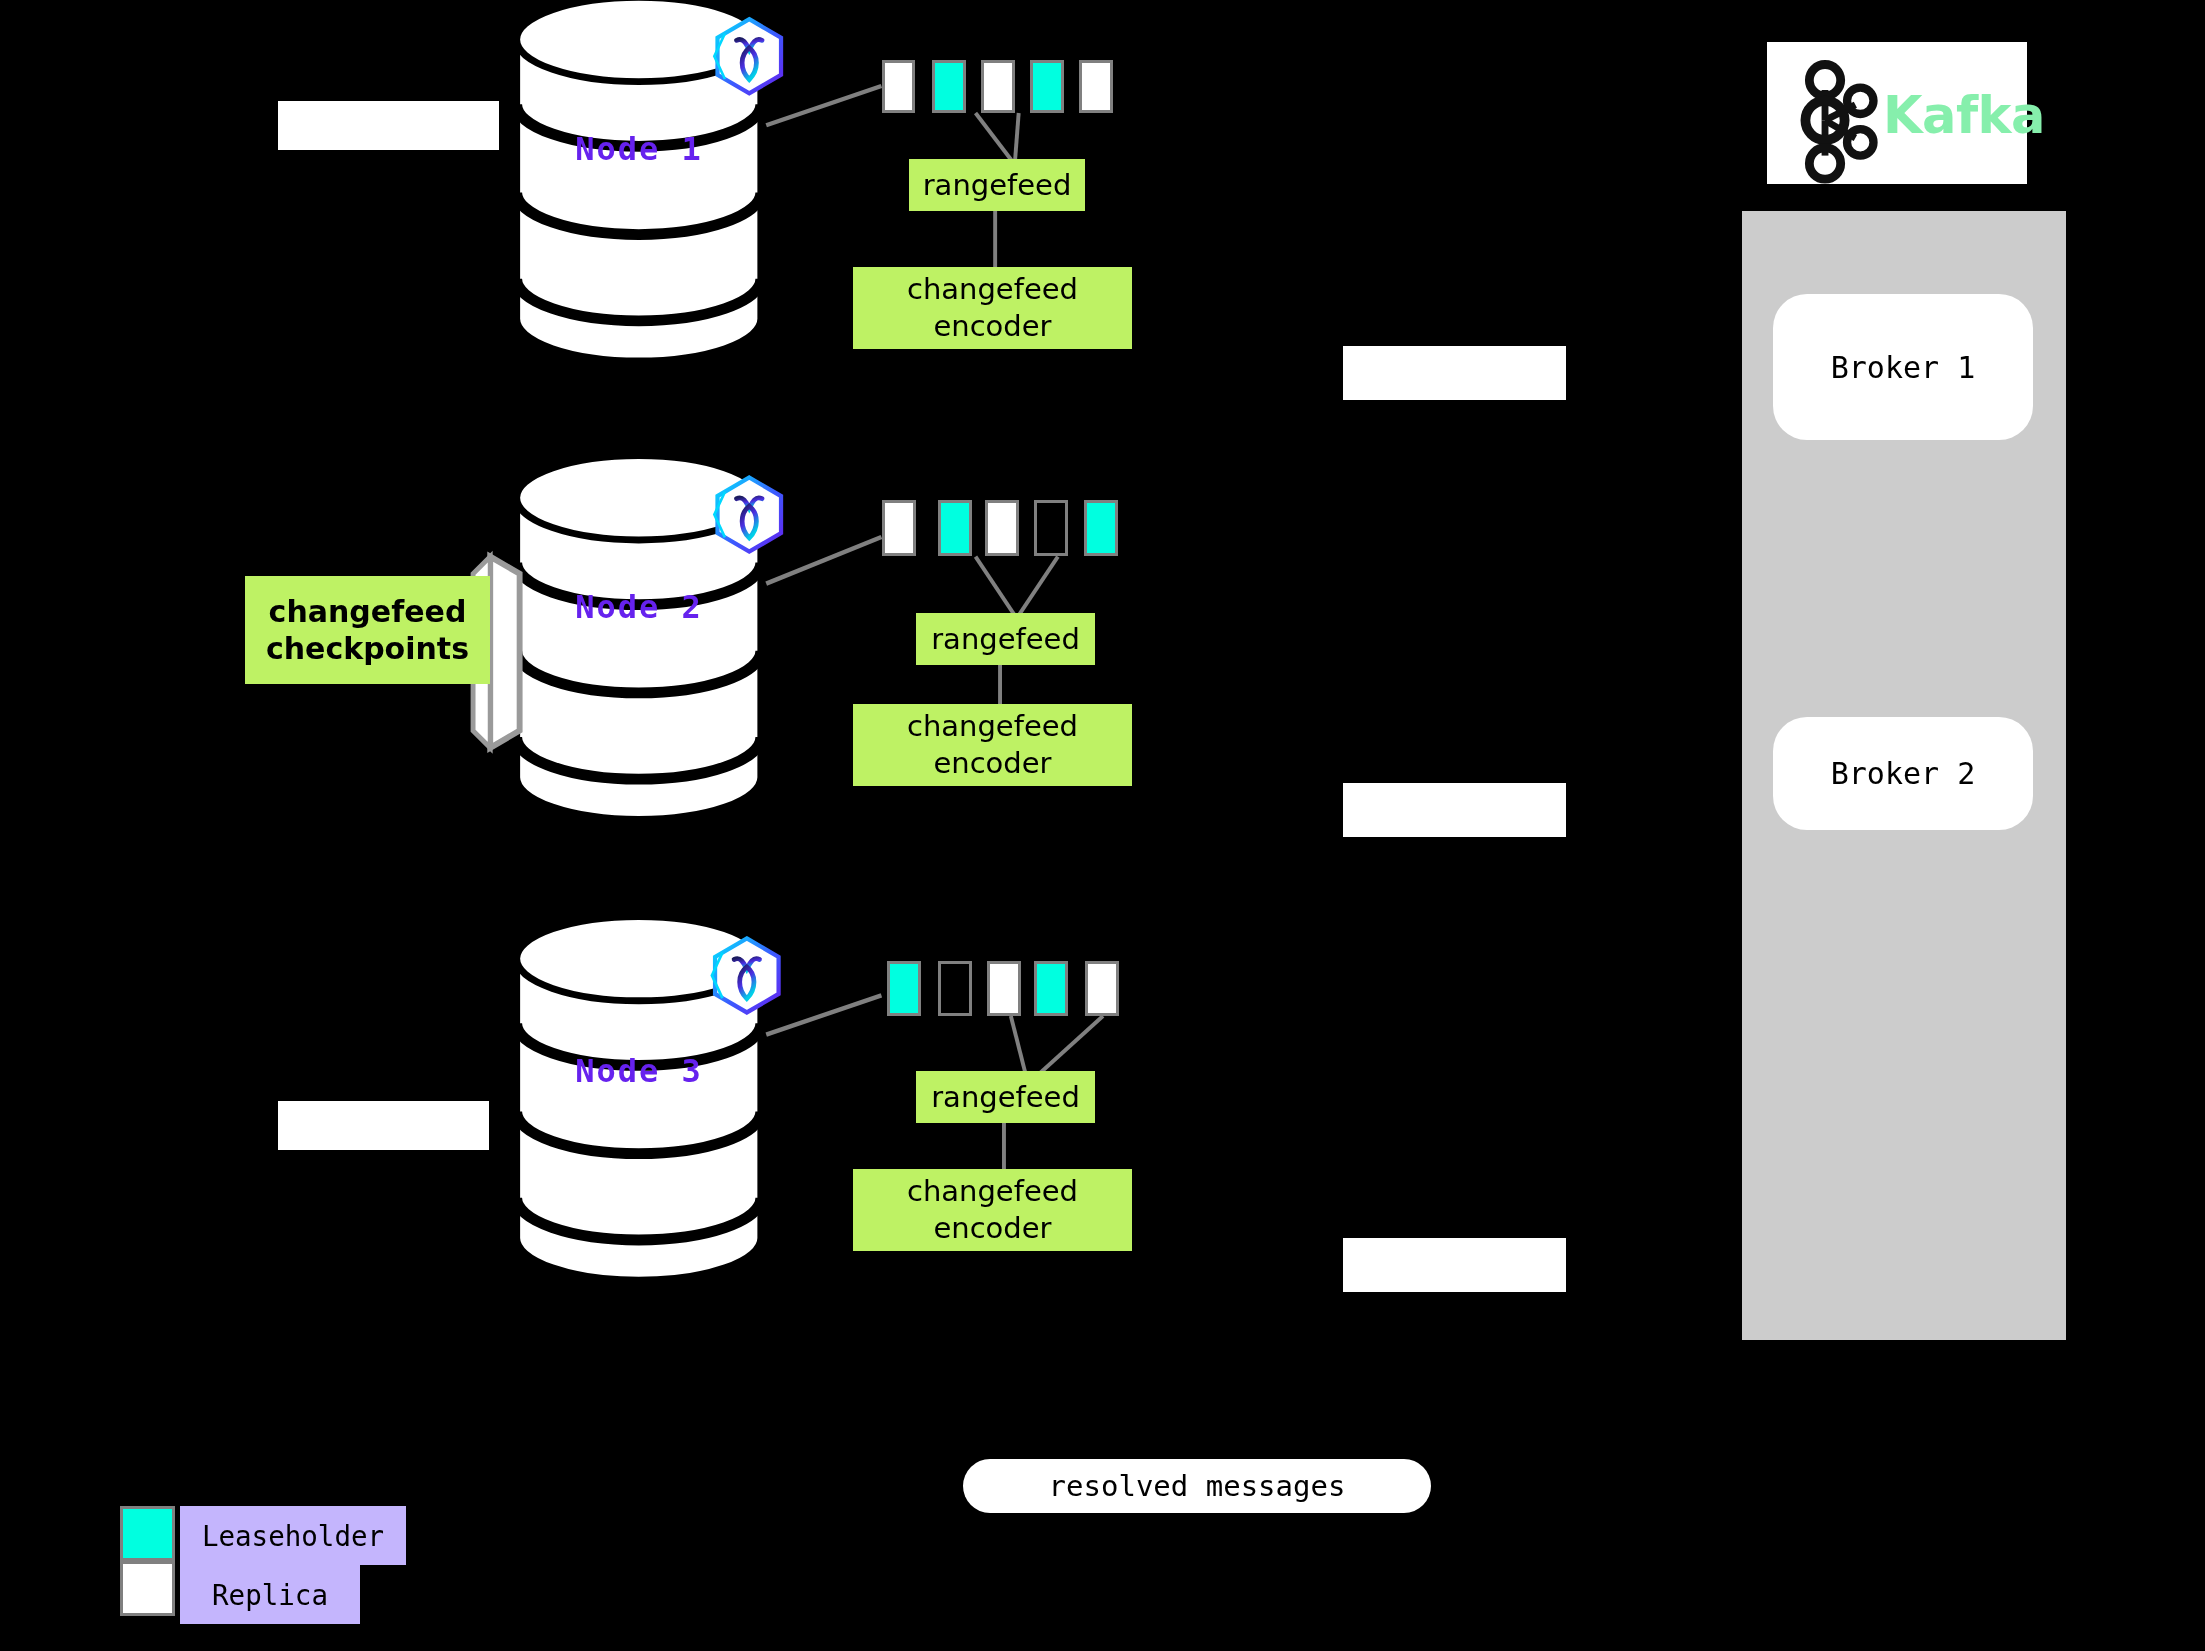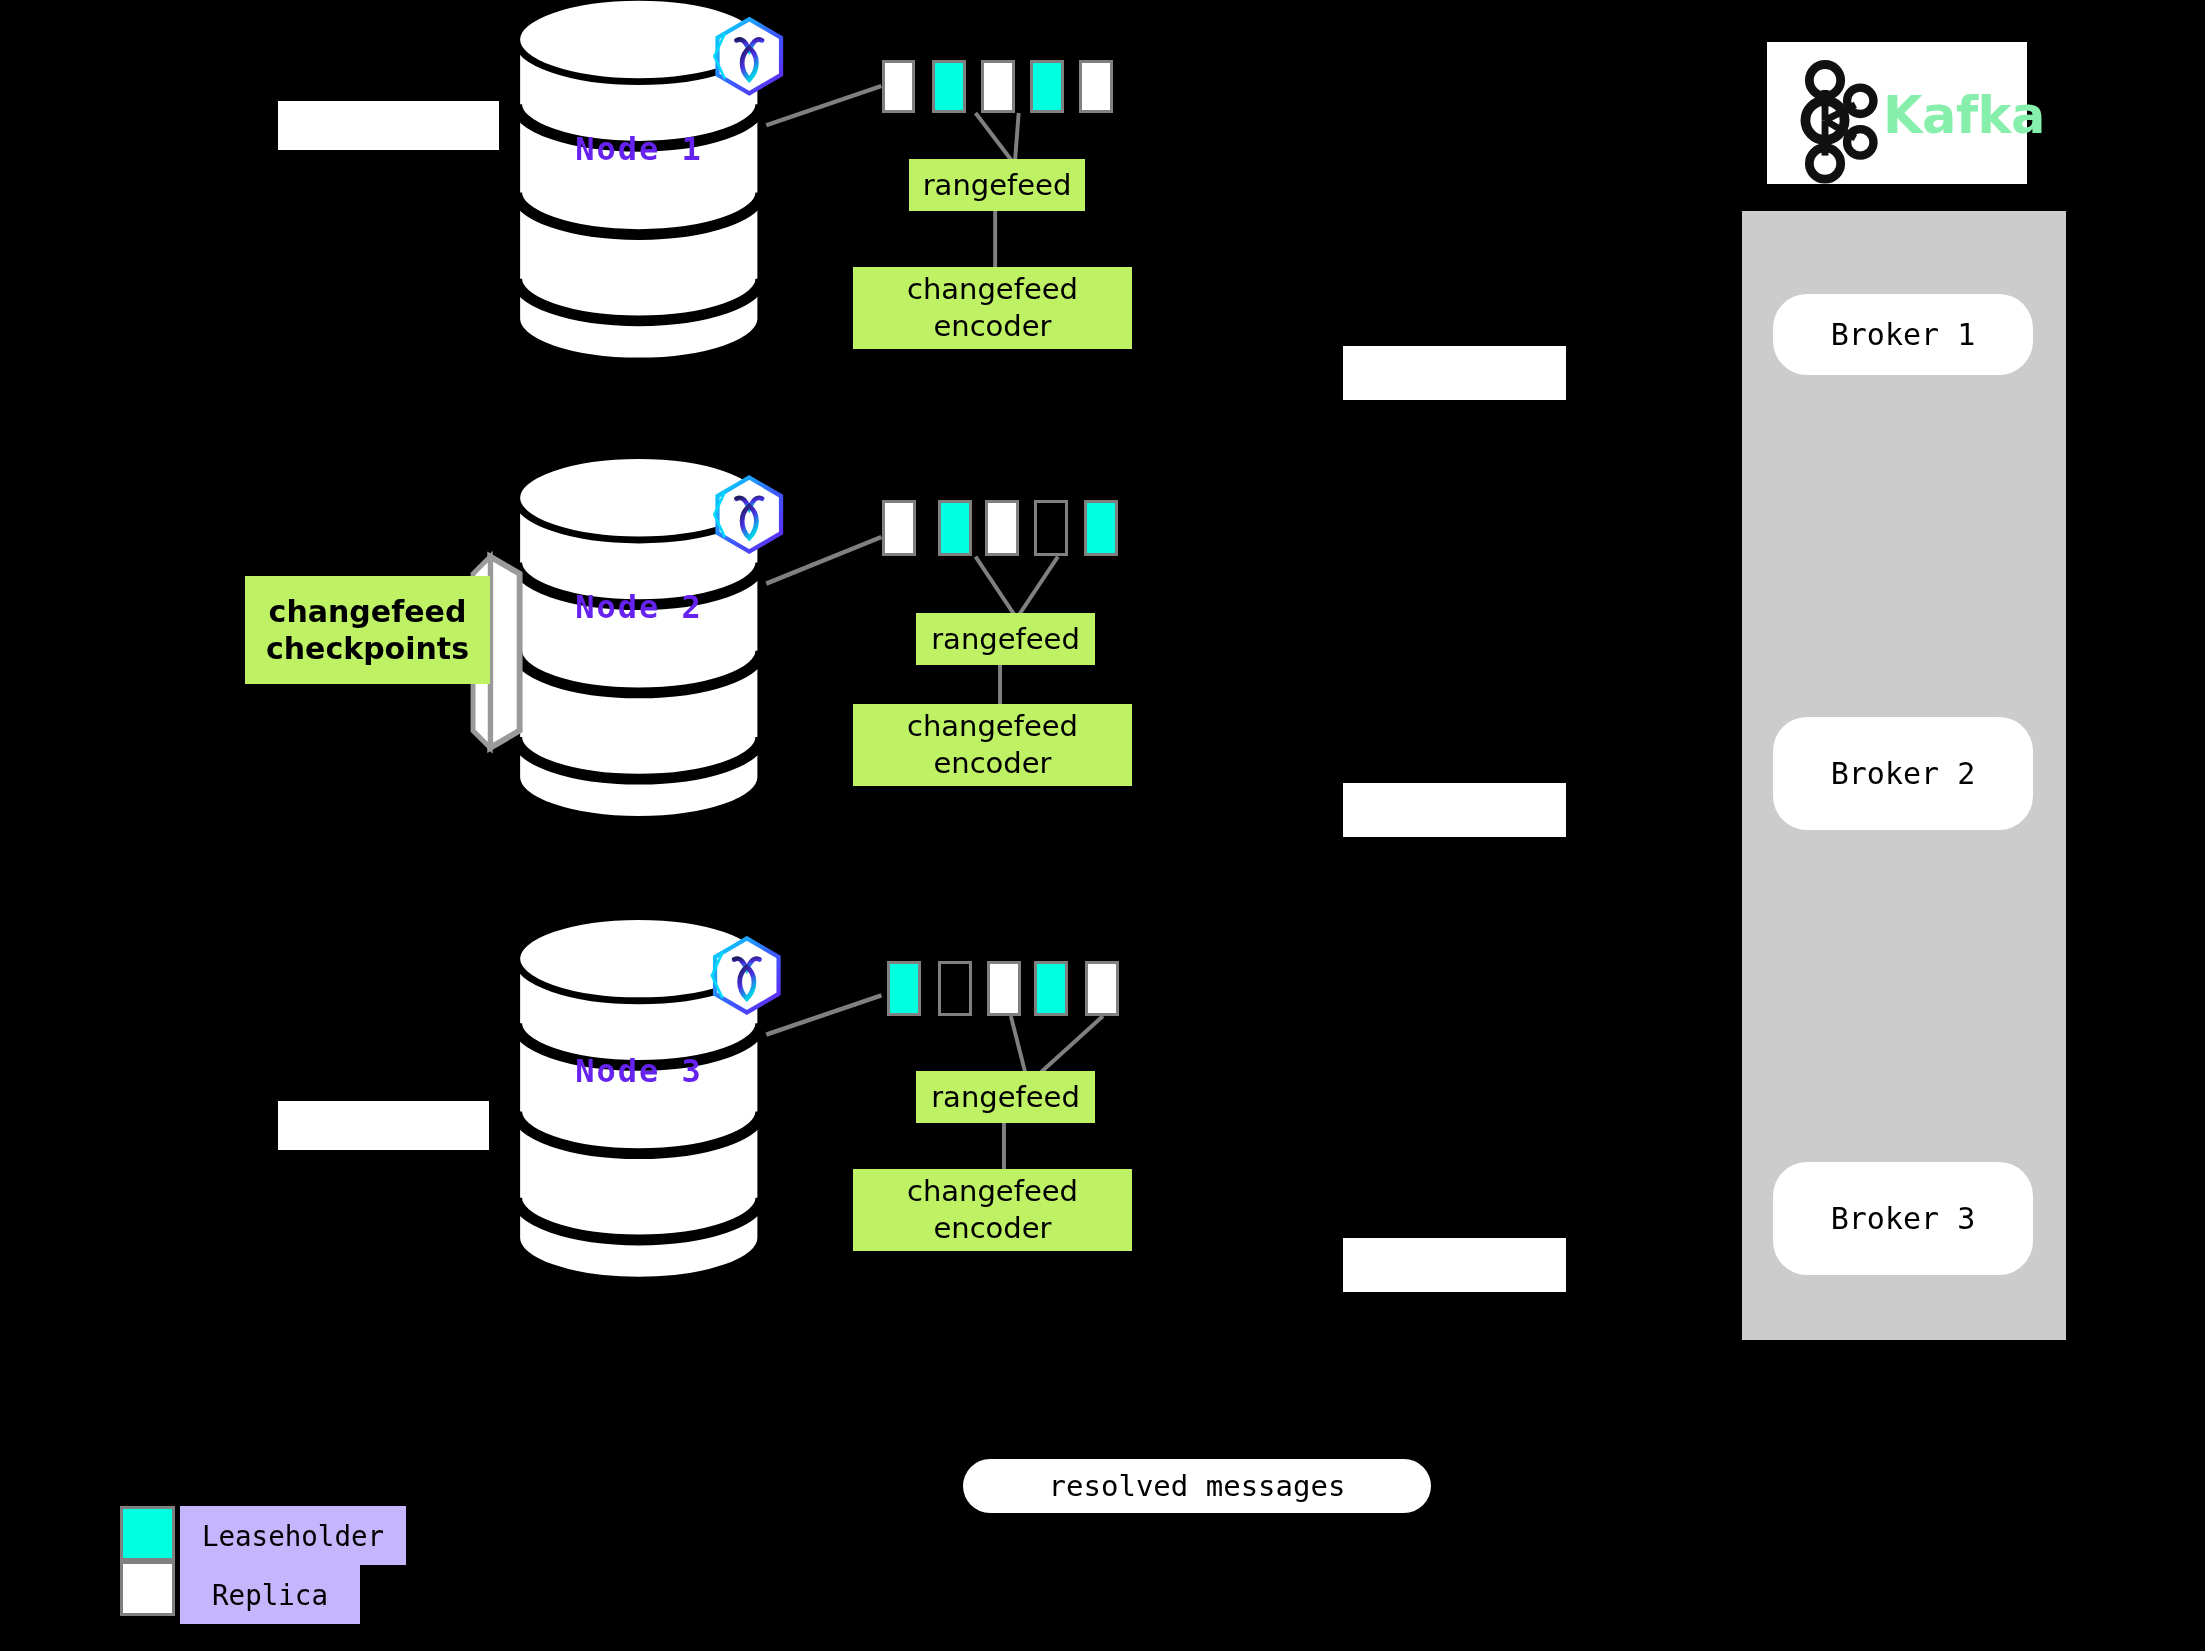--- a/index.html
+++ b/index.html
@@ -255,29 +255,26 @@
       <circle cx="118" cy="160" r="40" fill="none" stroke="#111111" stroke-width="20"></circle>
       <circle cx="118" cy="248" r="32" fill="none" stroke="#111111" stroke-width="18"></circle>
       <circle cx="190" cy="120" r="27" fill="none" stroke="#111111" stroke-width="17"></circle>
       <circle cx="190" cy="205" r="27" fill="none" stroke="#111111" stroke-width="17"></circle>
     </svg>
   </div>
   <div class="kafka-word" style="left:1883px;top:86px;">Kafka</div>
 
   <div class="kafka-panel" style="left:1742px;top:211px;width:324px;height:1129px;"></div>
 
-  <div class="broker" style="left:1773px;top:294px;width:260px;height:81px;">
+  <div class="broker" style="left:1773px;top:294px;width:260px;height:146px;">
     <span>Broker 1</span>
   </div>
   <div class="broker" style="left:1773px;top:717px;width:260px;height:113px;">
     <span>Broker 2</span>
   </div>
-  <div class="broker" style="left:1773px;top:1162px;width:260px;height:113px;">
-    <span>Broker 3</span>
-  </div>
 
   <div class="legend-chip" style="left:120px;top:1506px;width:55px;height:55px;background:#00ffe0;"></div>
   <div class="legend-text" style="left:180px;top:1506px;width:226px;height:59px;">Leaseholder</div>
 
   <div class="legend-chip" style="left:120px;top:1561px;width:55px;height:55px;background:#ffffff;"></div>
   <div class="legend-text" style="left:180px;top:1565px;width:180px;height:59px;">Replica</div>
 
 </div>
 
 

